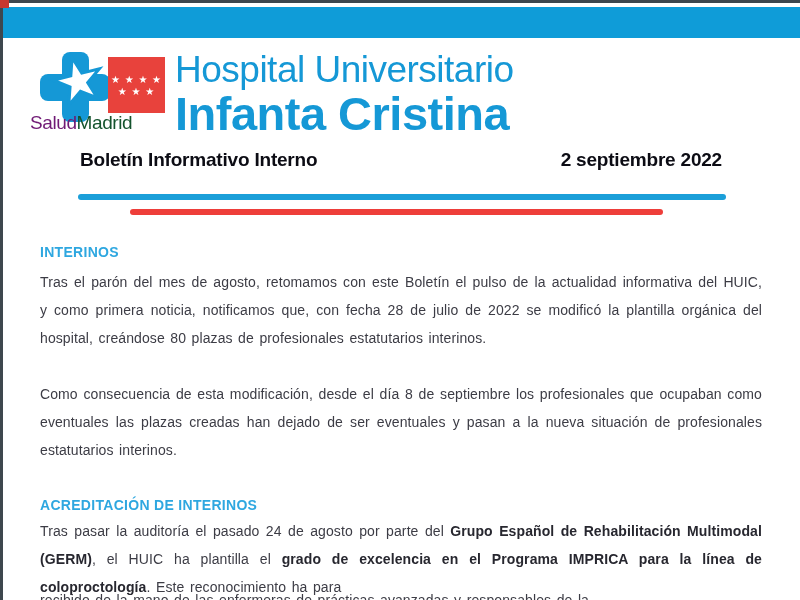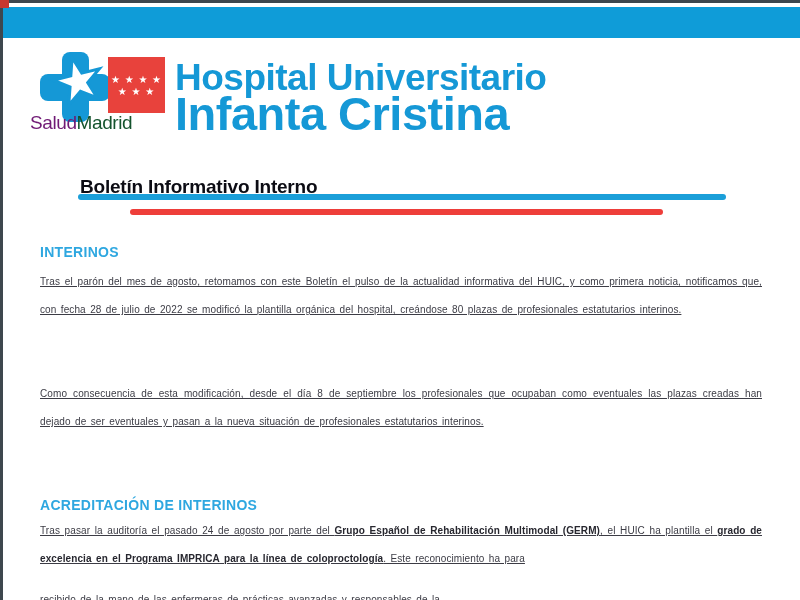--- a/index.html
+++ b/index.html
@@ -23,39 +23,39 @@
   }
   .flag {
     position:absolute; left:108px; top:57px; width:57px; height:56px; background:#e8423c;
     display:flex; flex-direction:column; align-items:center; justify-content:center; gap:1px;
   }
   .flag .row { color:#ffffff; font-size:10px; line-height:11px; letter-spacing:1px; white-space:nowrap; }
   .wordmark { position:absolute; left:30px; top:112px; font-size:19px; letter-spacing:-0.4px; }
   .wordmark .salud  { color:#701a75; }
   .wordmark .madrid { color:#14532d; }
 
-  .title1 { position:absolute; left:175px; top:49px; font-size:37px; font-weight:bold; color:#1598d6; letter-spacing:-0.5px;margin-top:8px; }
+  .title1 { position:absolute; left:175px; top:49px; font-size:37px; font-weight:normal; color:#1598d6; letter-spacing:-0.5px; }
   .title2 { position:absolute; left:175px; top:86px; font-size:47px; font-weight:bold; color:#1598d6; letter-spacing:-0.5px; }
 
   .masthead {
-    position:absolute; left:80px; top:176px; width:642px;
+    position:absolute; left:80px; top:149px; width:642px;
     display:flex; justify-content:space-between; align-items:center;
     font-size:19px; font-weight:bold; color:#0c0c14; letter-spacing:-0.2px;
   }
   .rule-blue { position:absolute; left:78px;  top:194px; width:648px; height:6px; border-radius:3px; background:#1b9fd9; }
   .rule-red  { position:absolute; left:130px; top:209px; width:533px; height:6px; border-radius:3px; background:#ee3e3a; }
 
   .sec-heading {
     position:absolute; left:40px; width:722px;
     font-size:14px; font-weight:bold; color:#2ea7e0; letter-spacing:0.3px;
   }
   .para {
     position:absolute; left:40px; width:722px;
-    font-size:10px; line-height:28px; color:#3c3c45;
-    text-align:justify; text-align-last:left; word-spacing:1.5px; letter-spacing:0.1px;text-decoration:underline;
+    font-size:14px; line-height:28px; color:#3c3c45;
+    text-align:justify; text-align-last:left; word-spacing:1.5px; letter-spacing:0.1px;
   }
   .para .b { font-weight:bold; color:#27272f; }
   #h-interinos { top:244px; }
   #p1 { top:268px; }
   #p2 { top:380px; }
   #h-acred { top:497px; }
   #p3 { top:517px; }
   #p-clip { top:592px; line-height:16px; }
 </style>
 </head>
@@ -79,20 +79,21 @@
 
 <div class="wordmark">
   <span class="salud">Salud</span><span class="madrid">Madrid</span>
 </div>
 
 <div class="title1">Hospital Universitario</div>
 <div class="title2">Infanta Cristina</div>
 
 <div class="masthead">
   <span>Boletín Informativo Interno</span>
+  <span>2 septiembre 2022</span>
 </div>
 
 <div class="rule-blue"></div>
 <div class="rule-red"></div>
 
 <div id="h-interinos" class="sec-heading">INTERINOS</div>
 
 <div id="p1" class="para">Tras el parón del mes de agosto, retomamos con este Boletín el pulso de la actualidad informativa del HUIC, y como primera noticia, notificamos que, con fecha 28 de julio de 2022 se modificó la plantilla orgánica del hospital, creándose 80 plazas de profesionales estatutarios interinos.</div>
 
 <div id="p2" class="para">Como consecuencia de esta modificación, desde el día 8 de septiembre los profesionales que ocupaban como eventuales las plazas creadas han dejado de ser eventuales y pasan a la nueva situación de profesionales estatutarios interinos.</div>

